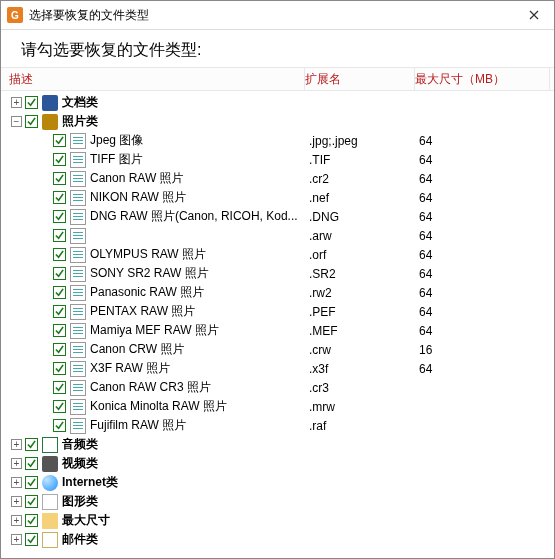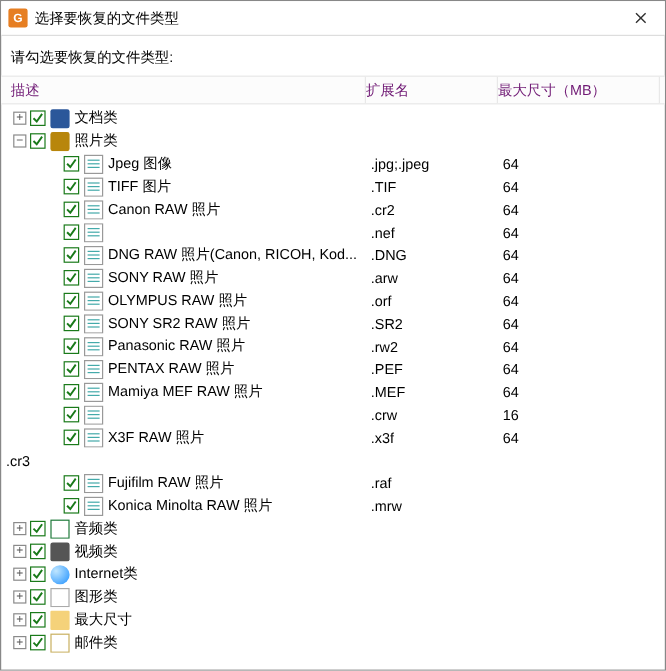--- a/index.html
+++ b/index.html
@@ -2,39 +2,39 @@
 <html><head>
 <meta charset="utf-8">
 <style>
   html,body{margin:0;padding:0;font-family:"Microsoft YaHei","Segoe UI",sans-serif;font-size:12px;color:#000;background:#fff}
   .window{width:555px;height:559px;border:1px solid #888;box-sizing:border-box;display:flex;flex-direction:column;background:#fff}
   .titlebar{height:28px;display:flex;align-items:center;border-bottom:1px solid #ddd;background:#fff}
   .app-icon{width:16px;height:16px;margin:0 6px;background:#e67e22;border-radius:2px;display:flex;align-items:center;justify-content:center;color:#fff;font-weight:bold;font-size:10px}
   .title-text{flex:1;font-size:12px}
   .close-btn{width:40px;height:28px;display:flex;align-items:center;justify-content:center;cursor:pointer}
   .close-btn svg{width:10px;height:10px}
-  .instruction{padding:10px 8px 6px 8px;font-size:12px}
-  .header-row{display:flex;align-items:center;height:22px;padding:0 4px;font-size:12px;color:#701a75}
+  .instruction{padding:10px 8px 6px 20px;font-size:16px}
+  .header-row{display:flex;align-items:center;height:22px;padding:0 4px;font-size:12px;color:#b91c1c}
   .col-desc{flex:0 0 300px;padding-left:4px}
   .col-ext{flex:0 0 110px}
   .col-size{flex:1}
   .header-row .col-desc,.header-row .col-ext,.header-row .col-size{border-right:1px solid #e8e8e8;height:100%;display:flex;align-items:center;box-sizing:border-box}
   .header-row{border-top:1px solid #e8e8e8;border-bottom:1px solid #e8e8e8;background:#fcfcfc}
   .tree{flex:1;overflow:auto;padding:2px 4px}
   .row{display:flex;align-items:center;height:19px;font-size:12px}
   .row .col-desc{display:flex;align-items:center;flex:0 0 300px;overflow:hidden;white-space:nowrap}
   .row .col-ext{flex:0 0 110px}
   .row .col-size{flex:1}
   .expander{width:11px;height:11px;border:1px solid #8a8a8a;display:flex;align-items:center;justify-content:center;font-size:10px;line-height:1;margin-right:3px;color:#555;background:#fff;cursor:pointer;box-sizing:border-box}
   .spacer-exp{width:11px;height:11px;margin-right:3px}
   .indent{display:inline-block;height:1px}
   .chk{width:13px;height:13px;border:1px solid #1a7a1a;background:#fff;display:flex;align-items:center;justify-content:center;margin-right:4px;cursor:pointer;box-sizing:border-box}
   .chk svg{width:9px;height:9px}
   .ficon{width:16px;height:16px;margin-right:4px;display:flex;align-items:center;justify-content:center}
-  .cat-label{font-weight:normal}
+  .cat-label{font-weight:bold}
   .doc-cat{background:#2b579a}
   .pic-cat{background:#b8860b}
   .aud-cat{background:#1e7a3a}
   .vid-cat{background:#555}
   .arc-cat{background:#b09030}
   .mail-cat{background:#d0b040}
   .ficon.square{border-radius:2px}
   .ficon.page{border:1px solid #999;background:#fff;position:relative;box-sizing:border-box}
   .ficon.page::after{content:"";position:absolute;left:2px;right:2px;top:3px;height:1px;background:#4aa;box-shadow:0 3px 0 #4aa,0 6px 0 #4aa}
   .globe{background:radial-gradient(circle at 30% 30%,#bfe6ff,#1e90ff);border-radius:50%}
@@ -145,20 +145,21 @@
       <div class="row">
         <div class="col-desc">
           <span class="indent" style="width:30px"></span>
           <span class="spacer-exp"></span>
           <span class="chk">
             <svg viewBox="0 0 10 10">
               <path d="M1 5 L4 8 L9 1" stroke="#1a7a1a" stroke-width="1.8" fill="none"></path>
             </svg>
           </span>
           <span class="ficon page"></span>
+          <span>NIKON RAW 照片</span>
         </div>
         <div class="col-ext">.nef</div>
         <div class="col-size">64</div>
       </div>
       <div class="row">
         <div class="col-desc">
           <span class="indent" style="width:30px"></span>
           <span class="spacer-exp"></span>
           <span class="chk">
             <svg viewBox="0 0 10 10">
@@ -174,21 +175,20 @@
       <div class="row">
         <div class="col-desc">
           <span class="indent" style="width:30px"></span>
           <span class="spacer-exp"></span>
           <span class="chk">
             <svg viewBox="0 0 10 10">
               <path d="M1 5 L4 8 L9 1" stroke="#1a7a1a" stroke-width="1.8" fill="none"></path>
             </svg>
           </span>
           <span class="ficon page"></span>
-          <span>SONY RAW 照片</span>
         </div>
         <div class="col-ext">.arw</div>
         <div class="col-size">64</div>
       </div>
       <div class="row">
         <div class="col-desc">
           <span class="indent" style="width:30px"></span>
           <span class="spacer-exp"></span>
           <span class="chk">
             <svg viewBox="0 0 10 10">
@@ -264,71 +264,83 @@
       <div class="row">
         <div class="col-desc">
           <span class="indent" style="width:30px"></span>
           <span class="spacer-exp"></span>
           <span class="chk">
             <svg viewBox="0 0 10 10">
               <path d="M1 5 L4 8 L9 1" stroke="#1a7a1a" stroke-width="1.8" fill="none"></path>
             </svg>
           </span>
           <span class="ficon page"></span>
+          <span>Canon CRW 照片</span>
         </div>
         <div class="col-ext">.crw</div>
         <div class="col-size">16</div>
       </div>
       <div class="row">
         <div class="col-desc">
           <span class="indent" style="width:30px"></span>
           <span class="spacer-exp"></span>
           <span class="chk">
             <svg viewBox="0 0 10 10">
               <path d="M1 5 L4 8 L9 1" stroke="#1a7a1a" stroke-width="1.8" fill="none"></path>
             </svg>
           </span>
           <span class="ficon page"></span>
           <span>X3F RAW 照片</span>
         </div>
         <div class="col-ext">.x3f</div>
         <div class="col-size">64</div>
       </div>
       <div class="row">
+        <div class="col-desc">
+          <span class="indent" style="width:30px"></span>
+          <span class="spacer-exp"></span>
+          <span class="chk">
+            <svg viewBox="0 0 10 10">
+              <path d="M1 5 L4 8 L9 1" stroke="#1a7a1a" stroke-width="1.8" fill="none"></path>
+            </svg>
+          </span>
+          <span class="ficon page"></span>
+          <span>Canon RAW CR3 照片</span>
+        </div>
         <div class="col-ext">.cr3</div>
         <div class="col-size"></div>
       </div>
       <div class="row">
         <div class="col-desc">
           <span class="indent" style="width:30px"></span>
           <span class="spacer-exp"></span>
           <span class="chk">
             <svg viewBox="0 0 10 10">
               <path d="M1 5 L4 8 L9 1" stroke="#1a7a1a" stroke-width="1.8" fill="none"></path>
             </svg>
           </span>
           <span class="ficon page"></span>
+          <span>Konica Minolta RAW 照片</span>
+        </div>
+        <div class="col-ext">.mrw</div>
+        <div class="col-size"></div>
+      </div>
+      <div class="row">
+        <div class="col-desc">
+          <span class="indent" style="width:30px"></span>
+          <span class="spacer-exp"></span>
+          <span class="chk">
+            <svg viewBox="0 0 10 10">
+              <path d="M1 5 L4 8 L9 1" stroke="#1a7a1a" stroke-width="1.8" fill="none"></path>
+            </svg>
+          </span>
+          <span class="ficon page"></span>
           <span>Fujifilm RAW 照片</span>
         </div>
         <div class="col-ext">.raf</div>
-        <div class="col-size"></div>
-      </div>
-      <div class="row">
-        <div class="col-desc">
-          <span class="indent" style="width:30px"></span>
-          <span class="spacer-exp"></span>
-          <span class="chk">
-            <svg viewBox="0 0 10 10">
-              <path d="M1 5 L4 8 L9 1" stroke="#1a7a1a" stroke-width="1.8" fill="none"></path>
-            </svg>
-          </span>
-          <span class="ficon page"></span>
-          <span>Konica Minolta RAW 照片</span>
-        </div>
-        <div class="col-ext">.mrw</div>
         <div class="col-size"></div>
       </div>
       <div class="row">
         <div class="col-desc">
           <span class="indent" style="width:2px"></span>
           <span class="expander">+</span>
           <span class="chk">
             <svg viewBox="0 0 10 10">
               <path d="M1 5 L4 8 L9 1" stroke="#1a7a1a" stroke-width="1.8" fill="none"></path>
             </svg>

